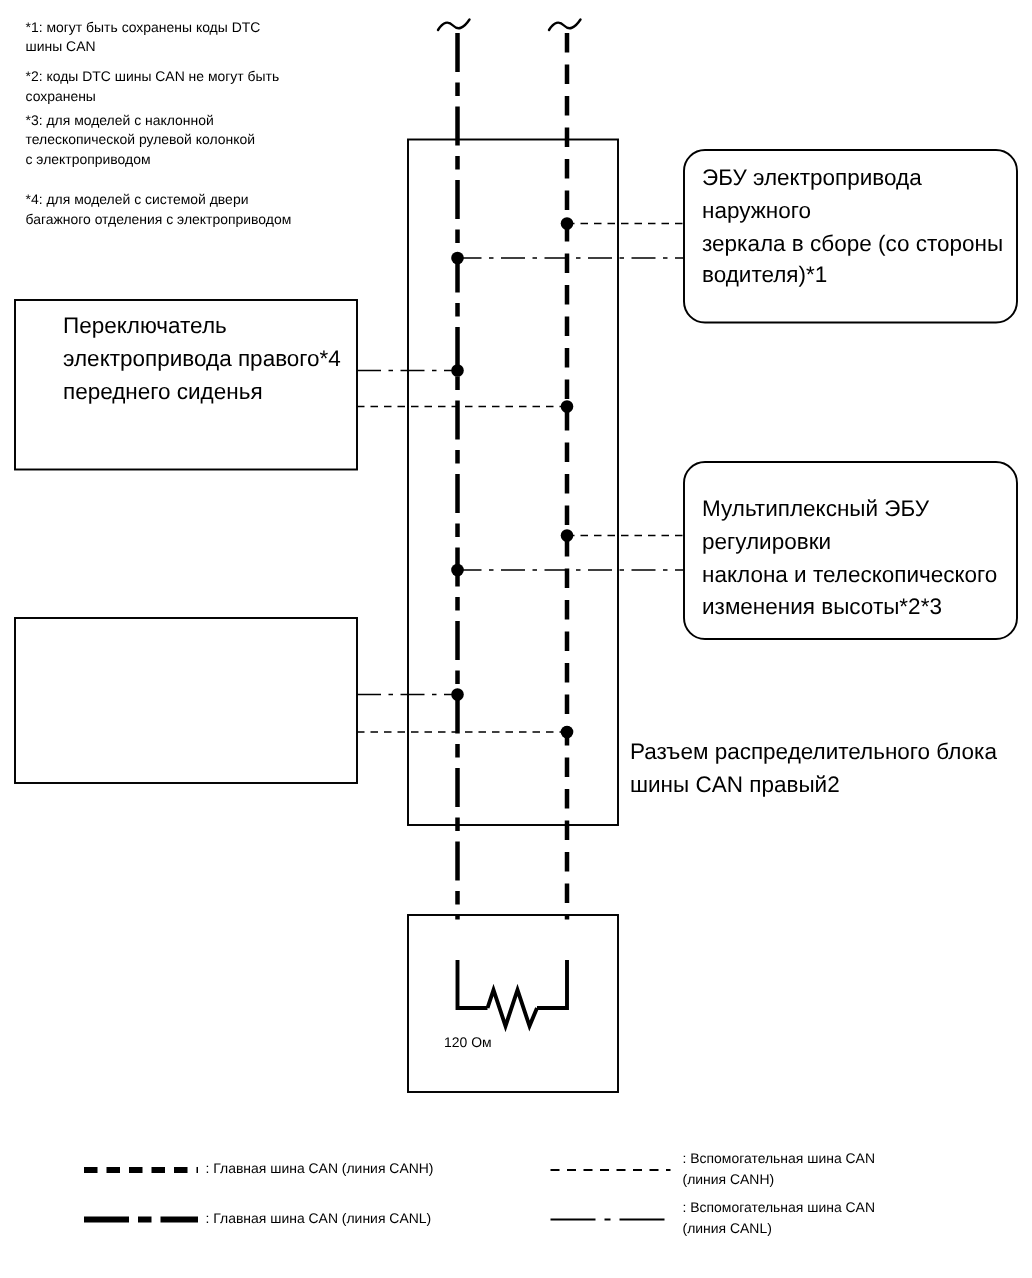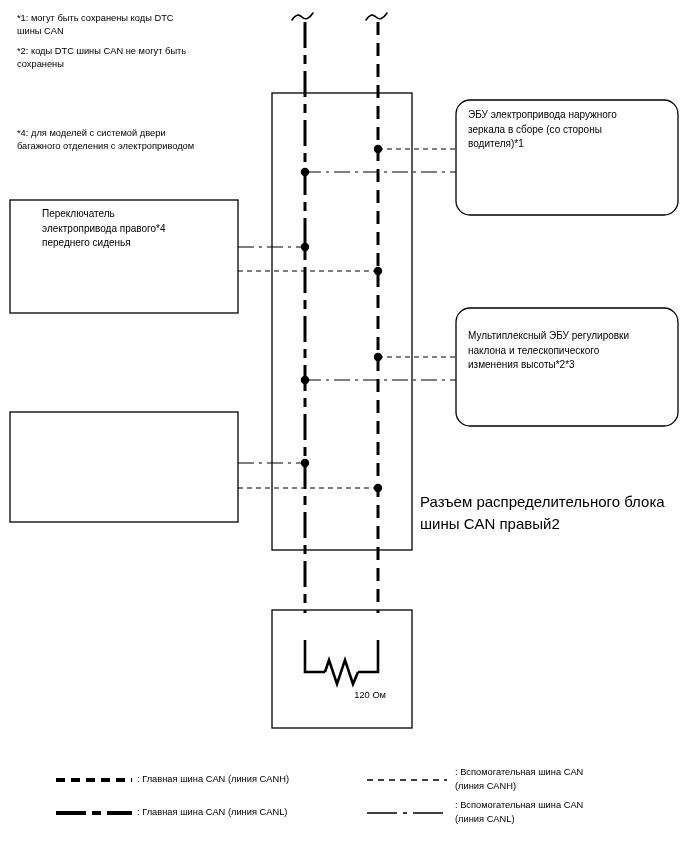--- a/index.html
+++ b/index.html
@@ -29,21 +29,21 @@
   }
   .note-block {
     position: absolute;
     font-size: 9.3px;
     line-height: 1.42;
     white-space: pre-line;
     color: #000;
   }
   .box-text {
     position: absolute;
-    font-size: 10px;
+    font-size: 15px;
     line-height: 1.45;
     white-space: pre-line;
     color: #000;
   }
   .plain-label {
     position: absolute;
     font-size: 15px;
     line-height: 1.45;
     white-space: pre-line;
     color: #000;
@@ -53,21 +53,21 @@
     font-size: 9.3px;
     line-height: 1.5;
     white-space: pre-line;
     color: #000;
   }
   .res-label {
     position: absolute;
     font-size: 9.3px;
     line-height: 1.4;
     color: #000;
-    text-align: right;
+    text-align: left;
   }
 </style>
 </head>
 <body>
 
 <div id="diagram-root">
 
   <svg id="diagram-svg" viewBox="0 0 688 852" xmlns="http://www.w3.org/2000/svg">
 
     <rect x="272" y="93" width="140" height="457" fill="none" stroke="#000" stroke-width="1.3"></rect>
@@ -118,20 +118,23 @@
     <line x1="56" y1="780" x2="132" y2="780" stroke="#000" stroke-width="4.0" stroke-dasharray="9 6"></line>
     <line x1="56" y1="813" x2="132" y2="813" stroke="#000" stroke-width="4.0" stroke-dasharray="30 6 9 6"></line>
     <line x1="367" y1="780" x2="447" y2="780" stroke="#000" stroke-width="1.3" stroke-dasharray="6 5"></line>
     <line x1="367" y1="813" x2="447" y2="813" stroke="#000" stroke-width="1.3" stroke-dasharray="30 6 4 6"></line>
   </svg>
 
   <div class="note-block" style="left:17px; top:12px; width:226px;">*1: могут быть сохранены коды DTC
 шины CAN</div>
   <div class="note-block" style="left:17px; top:45px; width:226px;">*2: коды DTC шины CAN не могут быть
 сохранены</div>
+  <div class="note-block" style="left:17px; top:74px; width:226px;">*3: для моделей с наклонной
+телескопической рулевой колонкой
+с электроприводом</div>
   <div class="note-block" style="left:17px; top:127px; width:232px;">*4: для моделей с системой двери
 багажного отделения с электроприводом</div>
 
   <div class="box-text" style="left:42px; top:207px; width:190px;">Переключатель
 электропривода правого*4
 переднего сиденья</div>
 
   <div class="box-text" style="left:468px; top:108px; width:205px;">ЭБУ электропривода наружного
 зеркала в сборе (со стороны
 водителя)*1</div>

